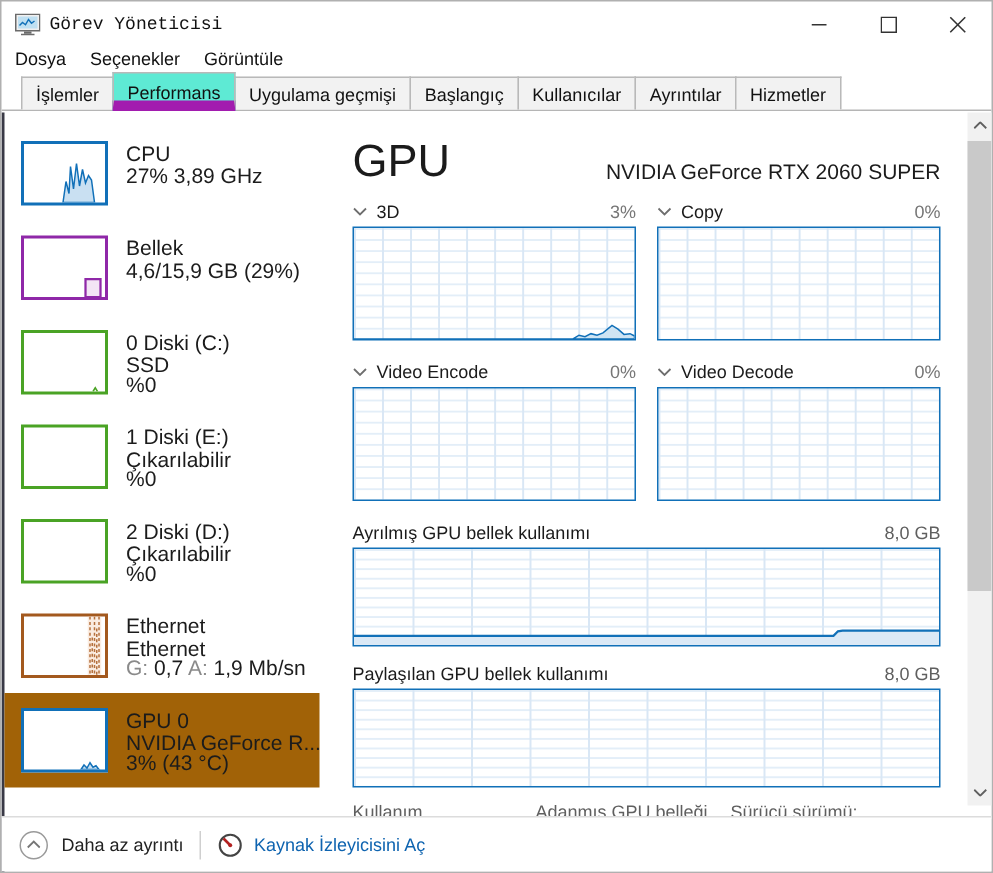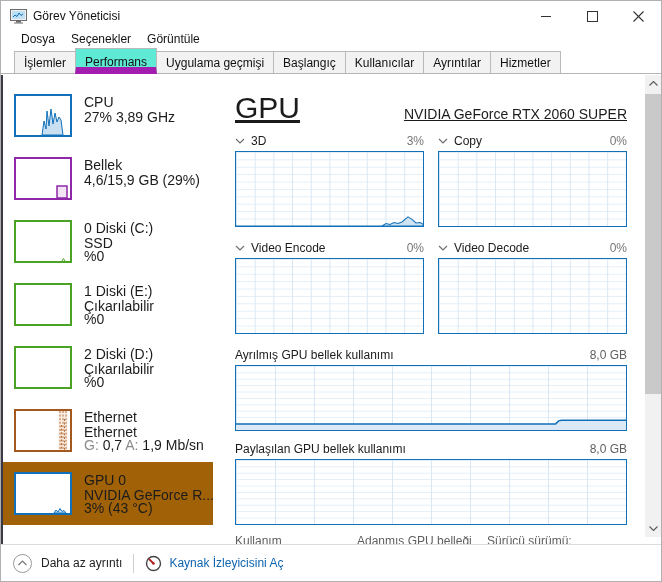--- a/index.html
+++ b/index.html
@@ -3,27 +3,27 @@
 <meta charset="utf-8">
 <style>
   html,body{margin:0;padding:0;background:#888;}
   *{box-sizing:border-box;}
   .window{
     position:relative;width:662px;height:582px;background:#fff;
     font-family:"Liberation Sans","DejaVu Sans",sans-serif;color:#1b1b1b;
     border:1px solid #b0b0b0;overflow:hidden;
   }
   
-  .titlebar{position:absolute;left:0;top:0;width:100%;height:30px;display:flex;align-items:center;}
+  .titlebar{position:absolute;left:0;top:0;width:100%;height:30px;display:flex;align-items:center;font-family:Liberation Mono, monospace;}
   .app-icon{margin:0 6px 0 9px;width:17px;height:15px;flex:none;}
   .title-text{font-size:12px;color:#111;}
   .win-controls{margin-left:auto;display:flex;height:100%;}
   .win-btn{width:46px;height:100%;display:flex;align-items:center;justify-content:center;}
   
-  .menubar{position:absolute;left:0;top:28px;width:100%;height:19px;display:flex;align-items:center;padding-left:12px;}
+  .menubar{position:absolute;left:0;top:28px;width:100%;height:19px;display:flex;align-items:center;padding-left:1px;}
   .menu-item{font-size:12px;padding:2px 8px;color:#111;}
   
   .tabstrip{position:absolute;left:0;top:47px;width:100%;height:26px;display:flex;align-items:flex-end;border-bottom:1px solid #b5b5b5;padding-left:13px;}
   .tab{font-size:12px;background:#f2f2f2;border:1px solid #b9b9b9;border-bottom:none;padding:4px 9px 4px 9px;margin-right:-1px;height:22px;white-space:nowrap;color:#111;}
   .tab.active{background:#5eead4;height:26px;padding-top:6px;position:relative;z-index:2;margin-bottom:-1px;border-bottom:7px solid #a21caf;}
   
   .body{position:absolute;left:0;top:74px;width:100%;height:471px;background:#fff;}
   .edge-strip{position:absolute;left:0;top:0;width:2px;height:508px;background:#3a3a46;}
   
   .sidebar{position:absolute;left:2px;top:9px;width:210px;}
@@ -31,21 +31,21 @@
   .side-item.selected{background:#a16207;}
   .mini{width:58px;height:43px;border:2px solid #1170b8;background:#fff;flex:none;}
   .mini svg{display:block;width:100%;height:100%;}
   .side-text{margin-left:12px;min-width:0;}
   .side-title{font-size:14px;line-height:17px;white-space:nowrap;}
   .sub{display:block;font-size:14px;line-height:13px;white-space:nowrap;color:#1c1c1c;}
   .sub:empty{display:none;}
   .dim{color:#8a8a8a;}
   
   .main{position:absolute;left:234px;top:10px;width:392px;}
-  .main-header{display:flex;align-items:flex-end;justify-content:space-between;height:40px;text-decoration:underline;}
+  .main-header{display:flex;align-items:flex-end;justify-content:space-between;height:40px;}
   .gpu-title{font-size:30px;font-weight:300;line-height:34px;letter-spacing:0;}
   .gpu-subtitle{font-size:14px;margin-bottom:3px;}
   .chart-label-row{display:flex;justify-content:space-between;margin-top:8px;height:16px;}
   .chart-label-cell{width:189px;display:flex;align-items:center;font-size:12px;text-align:right;}
   .chev{margin-right:6px;flex:none;}
   .pct{margin-left:auto;color:#767676;}
   .charts-row{display:flex;justify-content:space-between;margin-top:2px;}
   .chart{width:189px;height:76px;border:1px solid #1170b8;background:#fff;position:relative;
     background-image:linear-gradient(to right,#d9e7f5 1px,transparent 1px),linear-gradient(to bottom,#e3eef8 1px,transparent 1px);
     background-size:10% 100%,100% 10%;}

